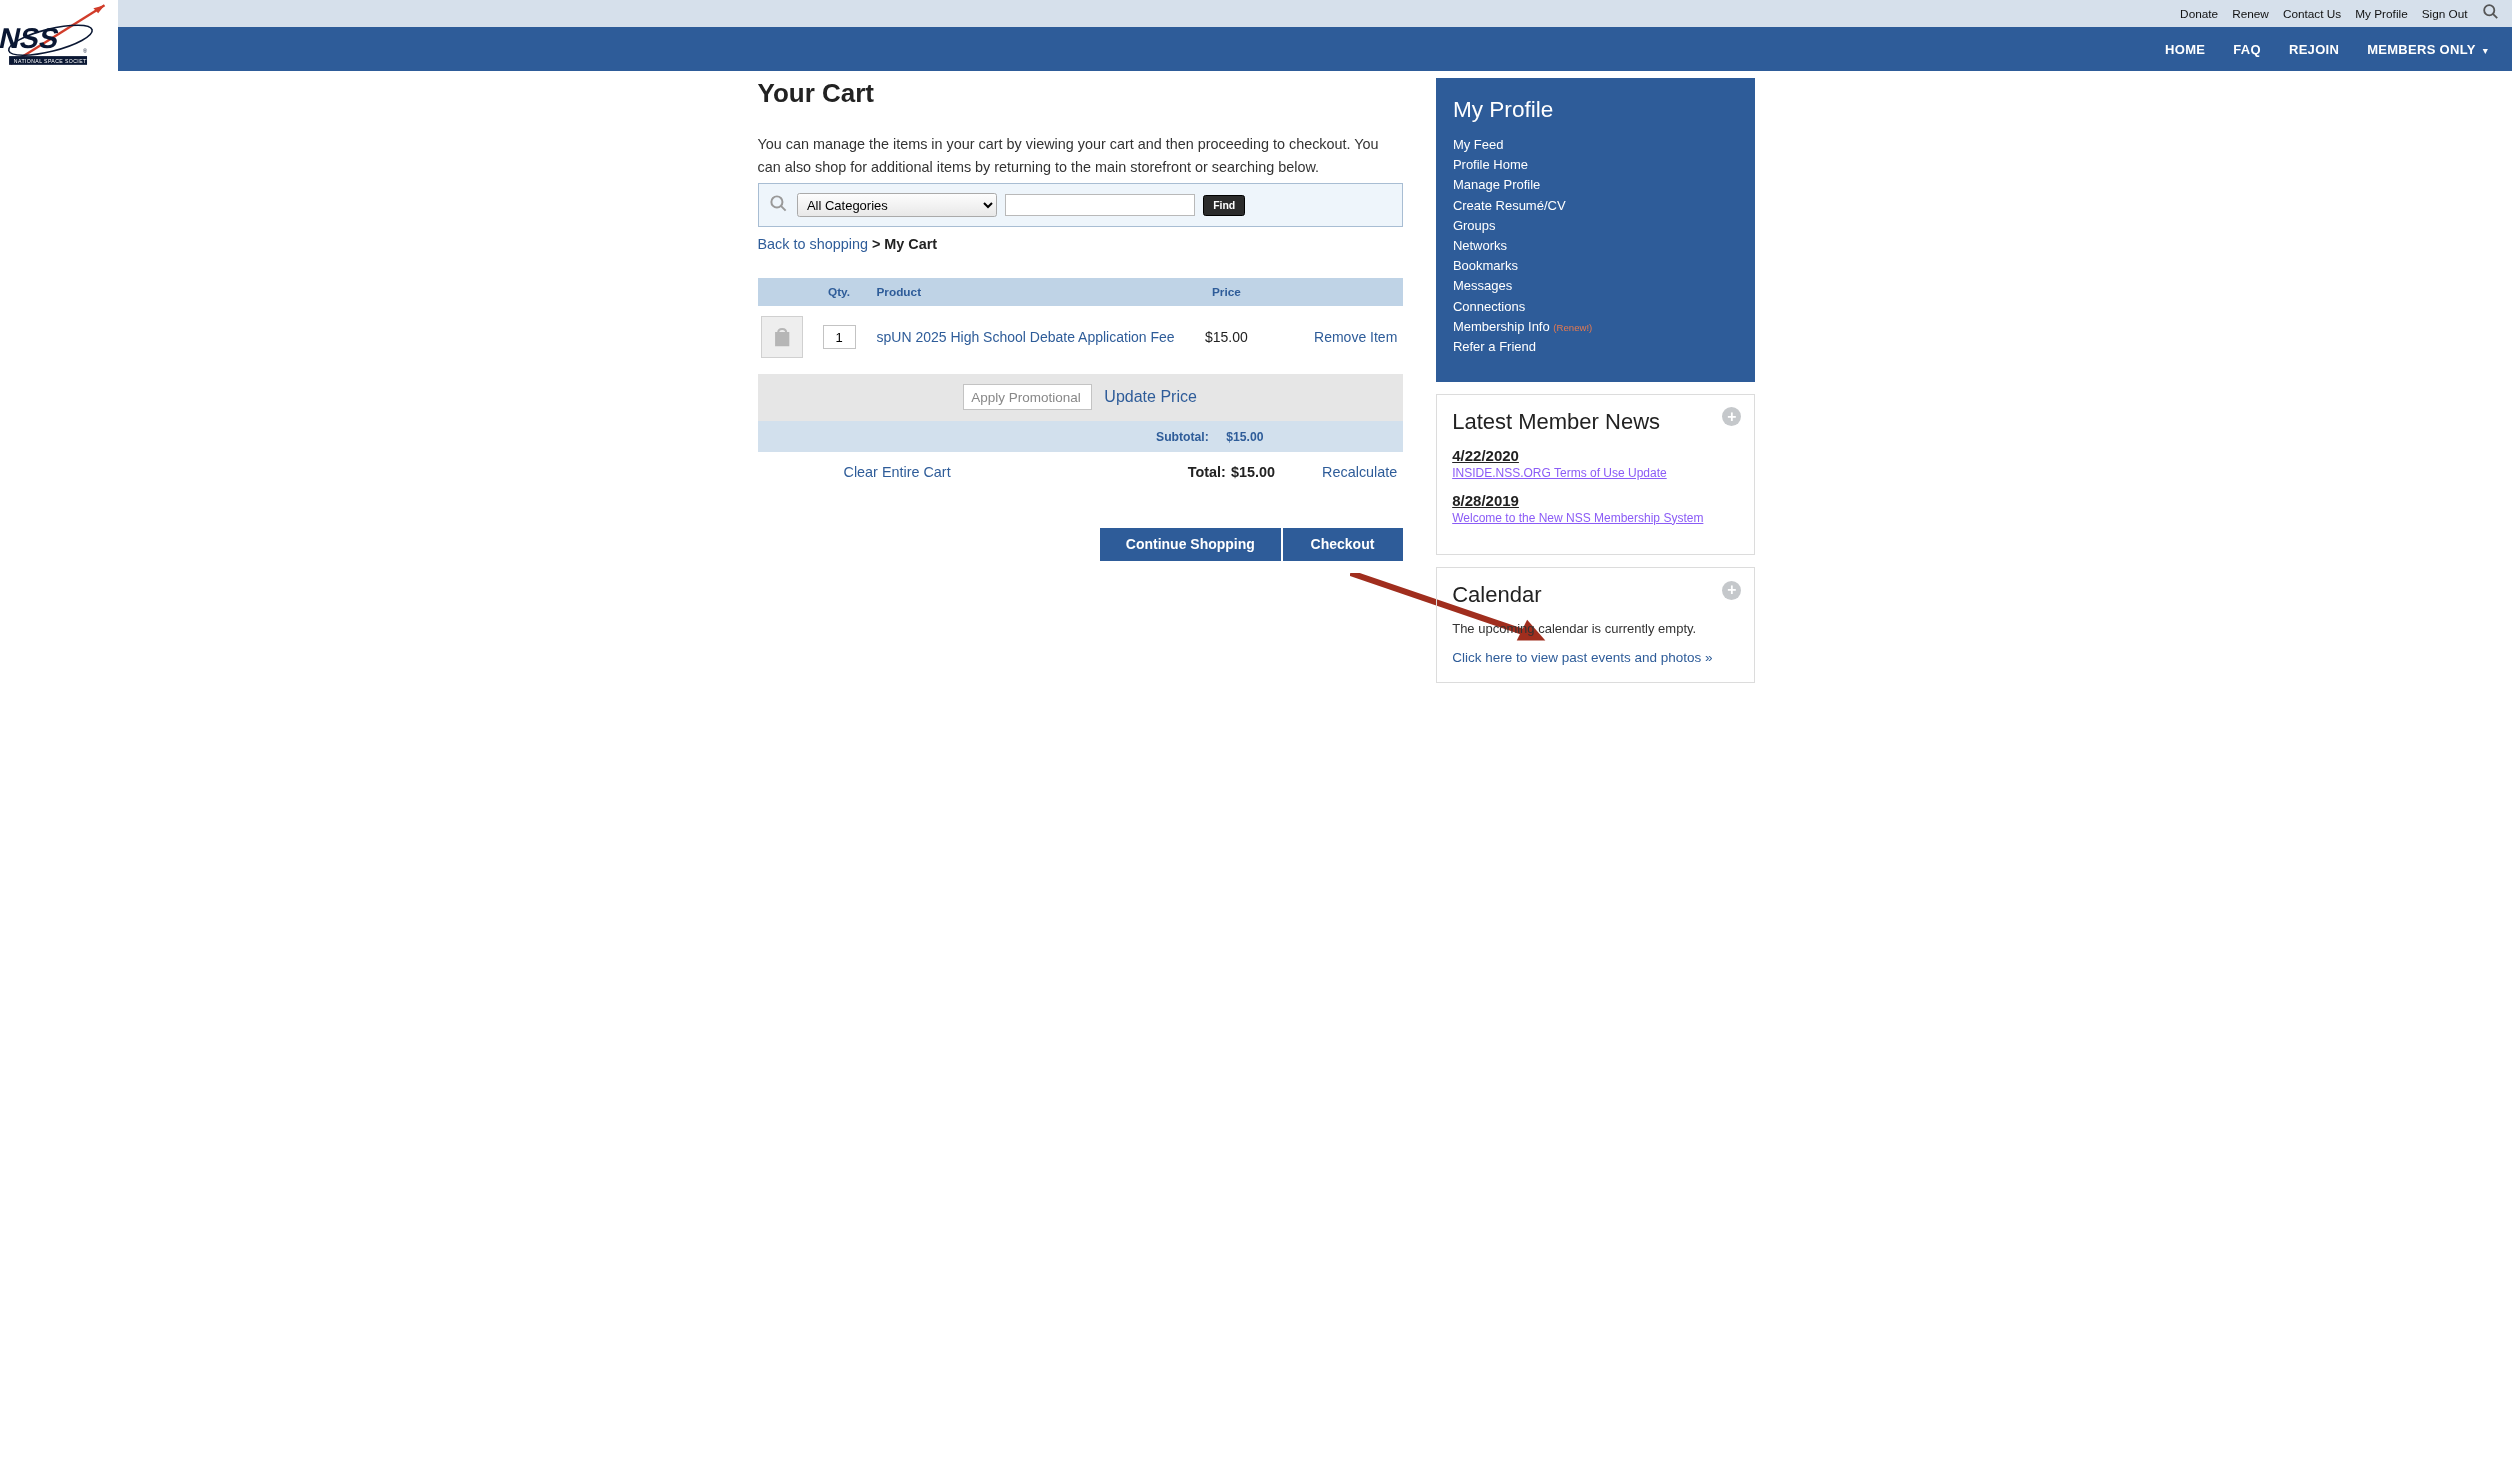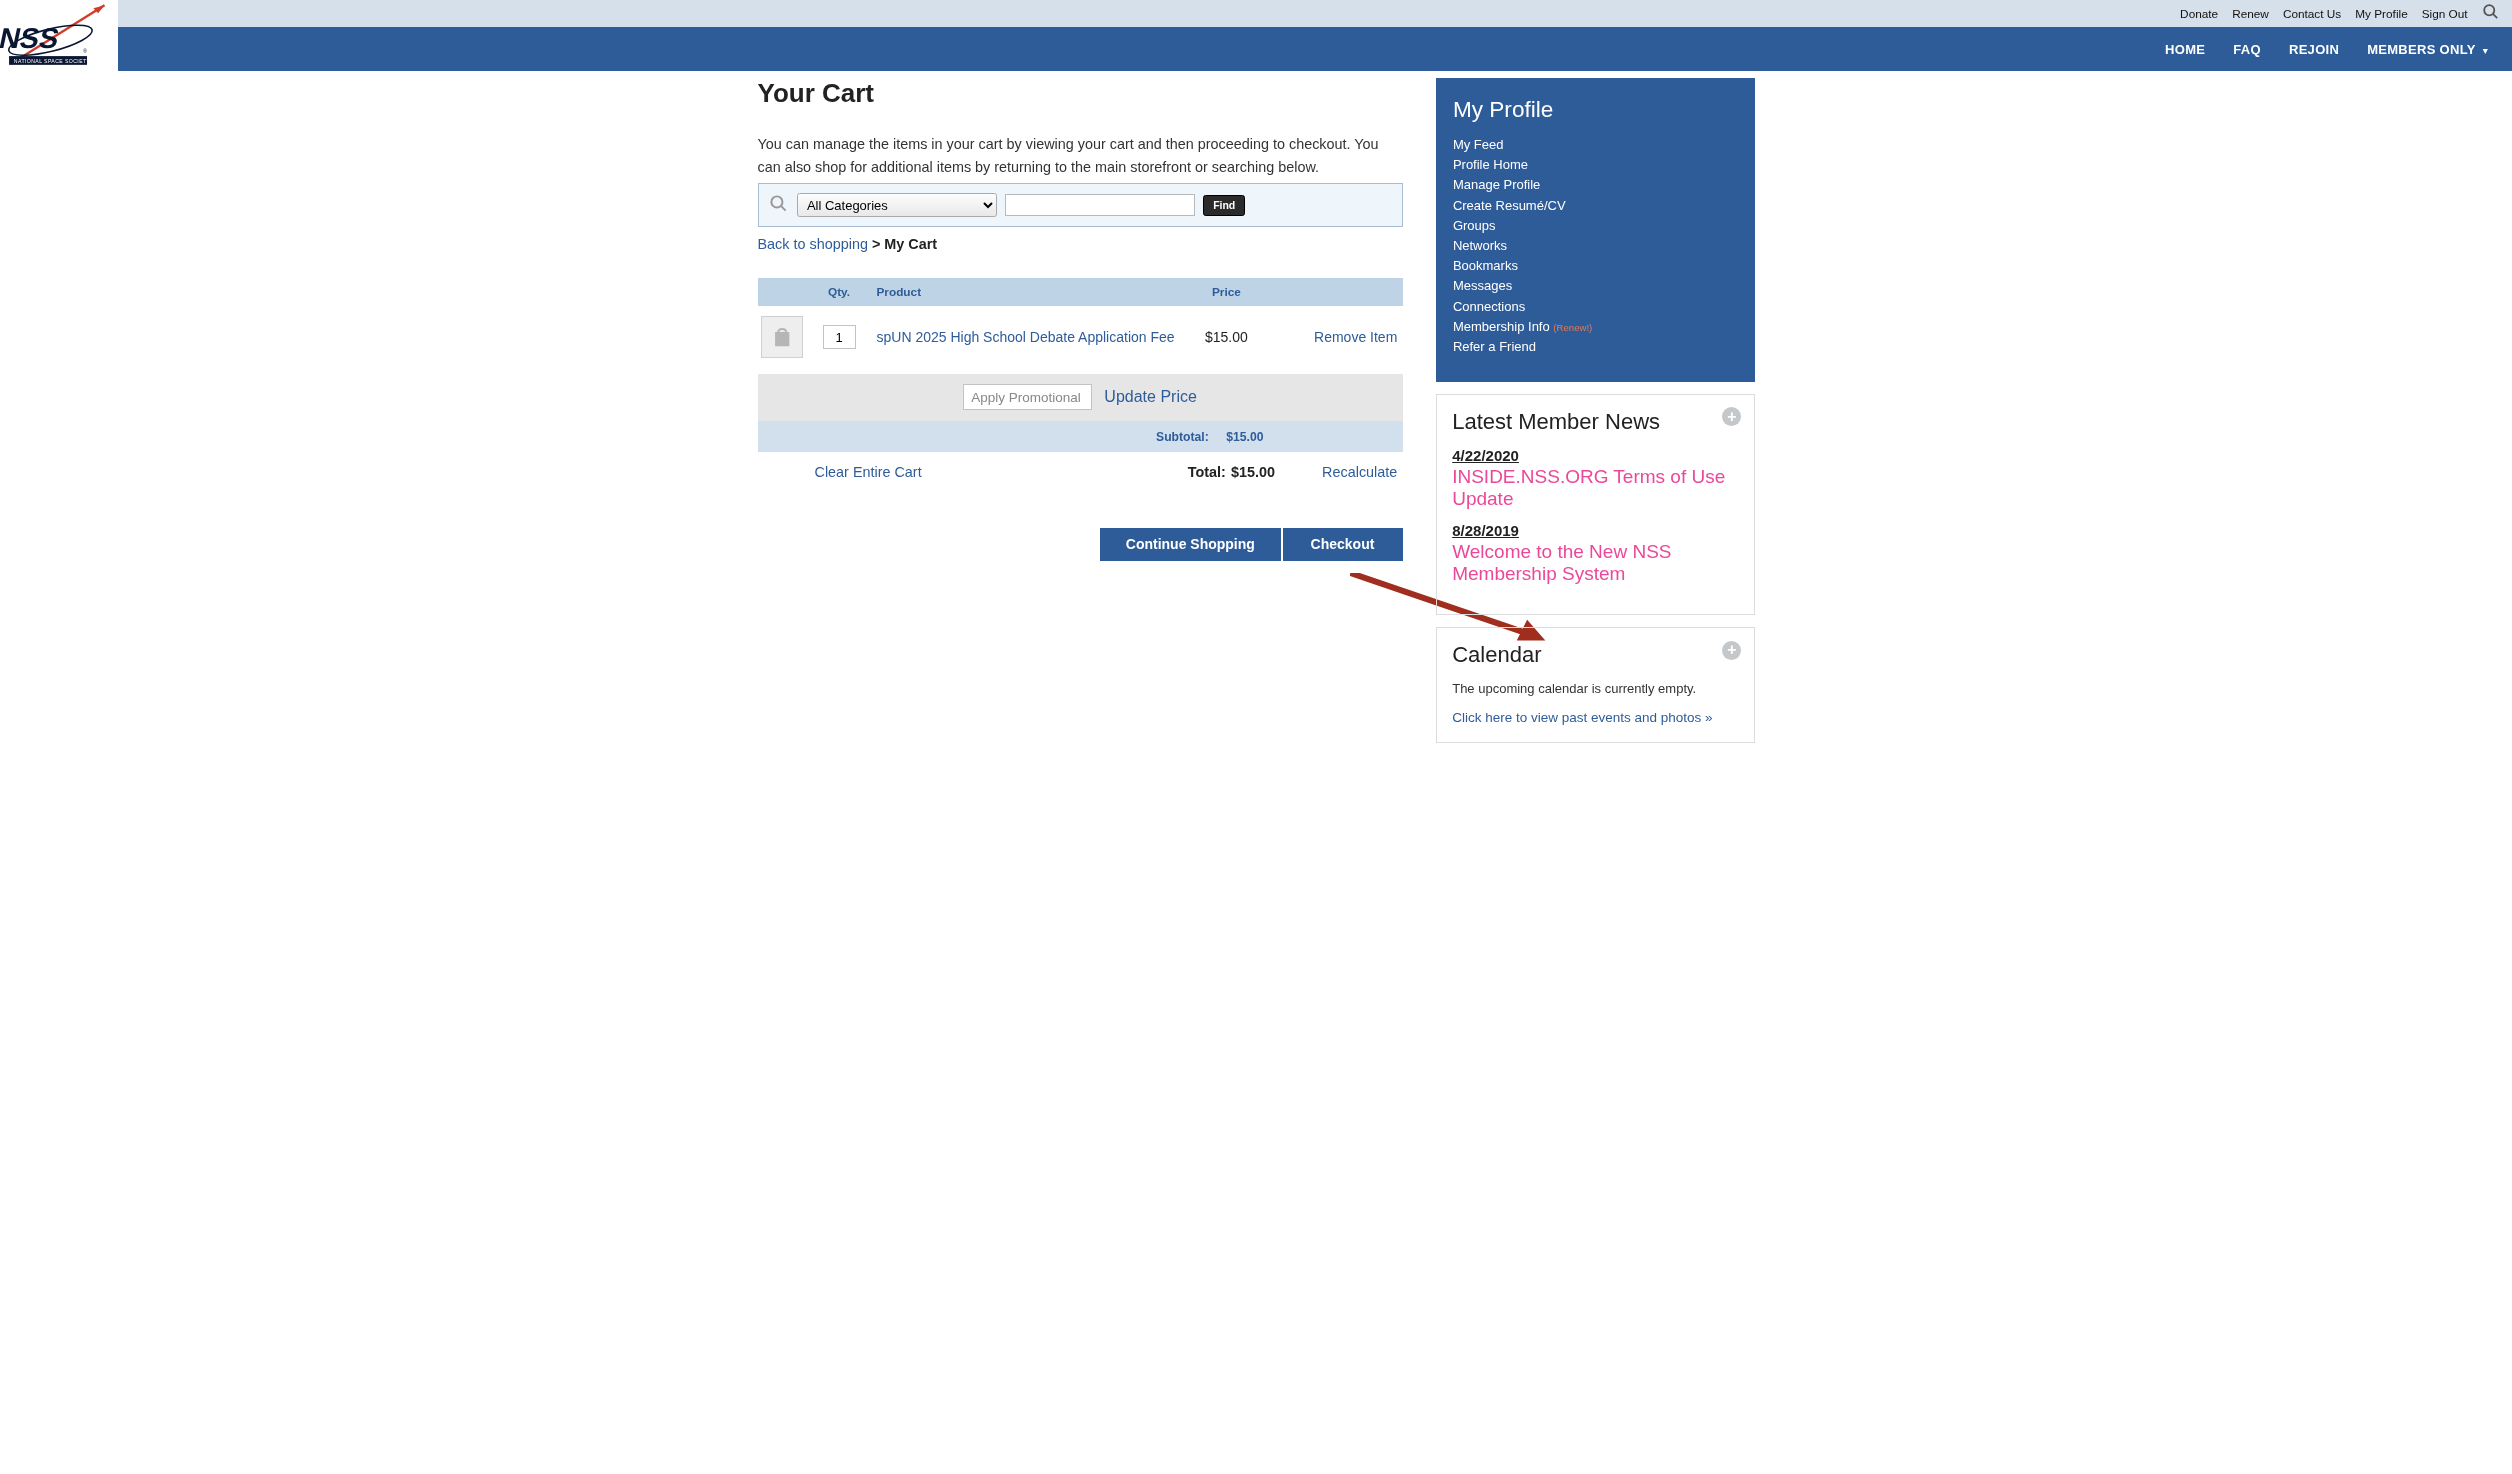--- a/index.html
+++ b/index.html
@@ -55,21 +55,21 @@
 .promo-row { background: #e6e6e6; padding: 10.5px 0; display: flex; align-items: center; justify-content: center; gap: 12.2px; }
 .promo-row input { width: 129px; height: 26px; border: 0.9px solid #c3c3c3; padding: 2.6px 7px; font-size: 13.5px; color:#333; }
 .promo-row input::placeholder { color: #888; }
 .promo-row a { color: #2e5c99; font-size: 16px; }
 
 .subtotal-row { background: #d2e0ed; padding: 8.7px 0; display: flex; justify-content: flex-end; font-size: 12.2px; font-weight: bold; color: #2e5c99; }
 .subtotal-row .label { margin-right: 17.4px; }
 .subtotal-row .val { margin-right: 139px; }
 
 .total-row { display: flex; align-items: center; padding: 12.2px 0; font-size: 14.4px; }
-.total-row .clear { color: #2e5c99; margin-left: 57px; }
+.total-row .clear { color: #2e5c99; margin-left: 86px; }
 .total-row .spacer { flex: 1; }
 .total-row .tlabel { font-weight: bold; margin-right: 5.2px; }
 .total-row .tval { font-weight: bold; margin-right: 47px; }
 .total-row .recalc { color: #2e5c99; margin-right: 5.2px; }
 
 .btn-row { display: flex; justify-content: flex-end; gap: 1.7px; margin-top: 35px; }
 .btn-row a { background: #2e5c99; color: #fff; font-weight: bold; font-size: 14px; padding: 8.7px 24.4px; display: inline-block; text-align:center; }
 .btn-row a.continue { width: 181px; }
 .btn-row a.checkout { width: 120px; }
 
@@ -80,21 +80,21 @@
 .panel-profile ul { list-style: none; }
 .panel-profile li { margin-bottom: 5.2px; font-size: 13px; }
 .panel-profile li a { color: #fff; }
 .panel-profile .renew-tag { color: #e67a4f; font-size: 9.6px; }
 
 .panel { border: 0.9px solid #dcdcdc; margin-top: 12.2px; padding: 14px 15.7px 17.4px; position: relative; }
 .panel h2 { font-size: 22px; font-weight: normal; margin-bottom: 12.2px; }
 .panel .plus-icon { position: absolute; right: 12.2px; top: 12.2px; width: 19px; height: 19px; border-radius: 50%; background: #c5c8cb; color: #fff; display: flex; align-items: center; justify-content: center; font-size: 15.7px; font-weight: bold; }
 .news-item { margin-bottom: 12.2px; }
 .news-date { font-size: 15px; font-weight: bold; margin-bottom: 1.7px; text-decoration: underline; }
-.news-link { color: #ec4899; font-size: 19px; }
+.news-link { color: #8b5cf6; font-size: 12px; text-decoration: underline; }
 .cal-text { font-size: 13px; color: #333; margin-bottom: 14px; }
 .cal-link { color: #2e5c99; font-size: 13.5px; }
 
 .main-wrap { position: relative; }
 </style>
 </head>
 <body>
 
 <div class="top-bar">
   <a>Donate</a>

